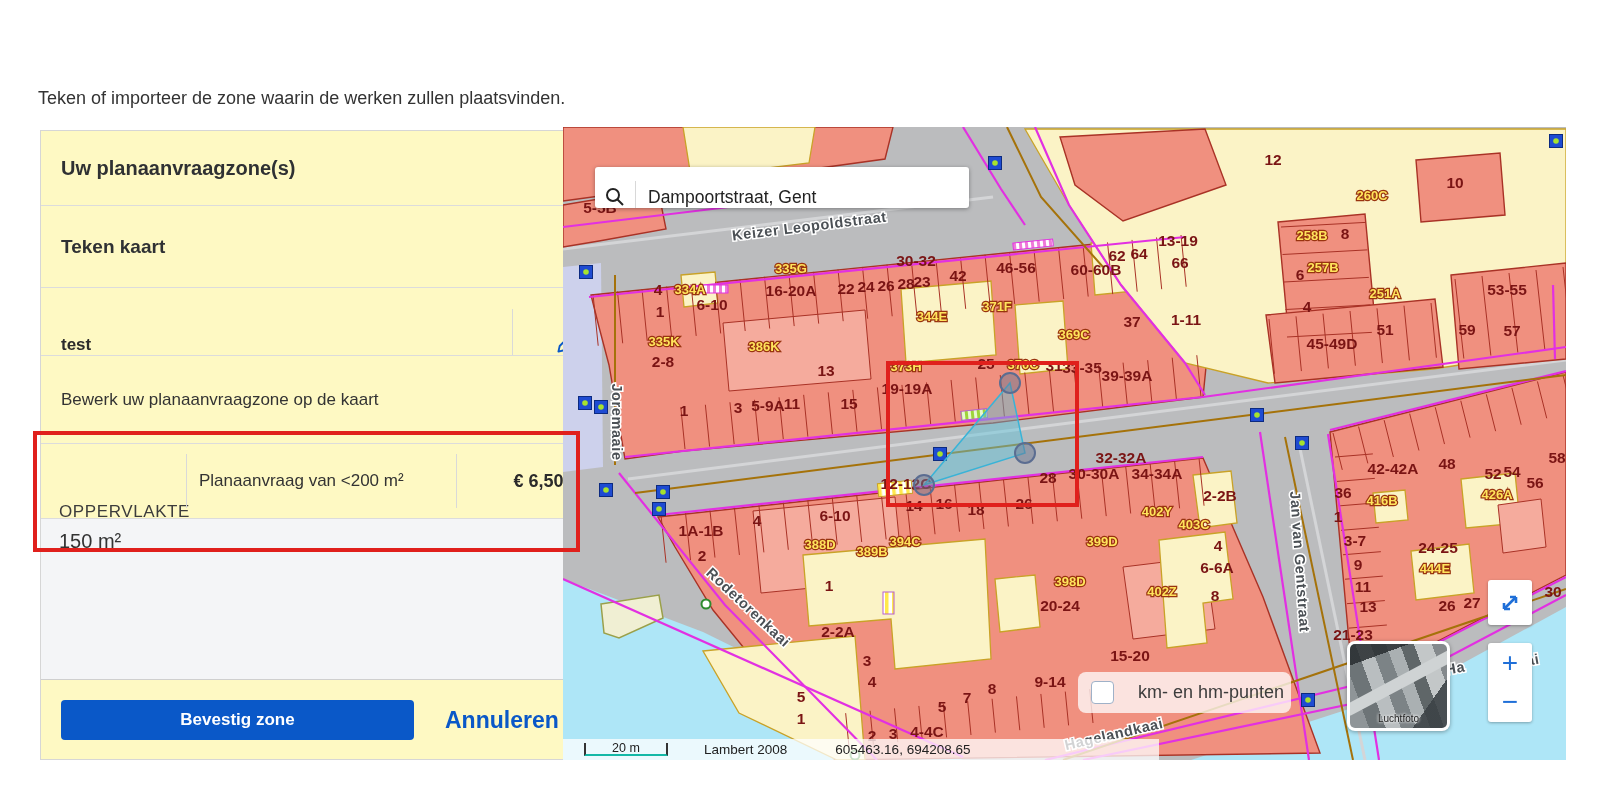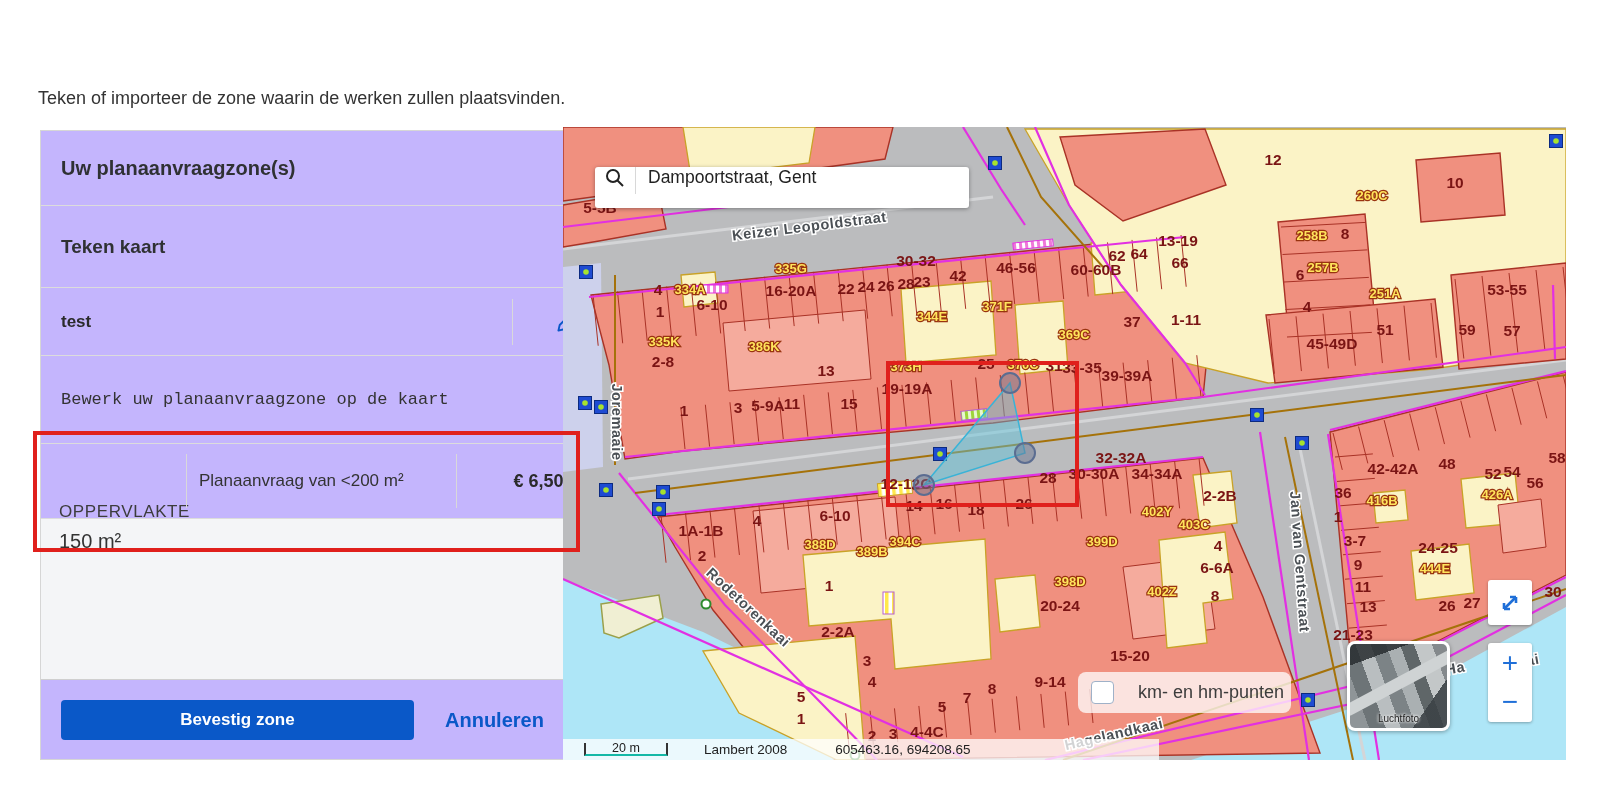--- a/index.html
+++ b/index.html
@@ -5,41 +5,41 @@
   * { box-sizing: border-box; }
   html,body { margin:0; padding:0; background:#fff; }
   body { font-family:"Liberation Sans", sans-serif; }
   .app { position:relative; width:1606px; height:787px; background:#fff; overflow:hidden; }
 
   
   .page-title { position:absolute; left:38px; top:12px; font-size:34px; font-weight:bold; color:#2b2d33; letter-spacing:-0.3px; }
   .page-subtitle { position:absolute; left:38px; top:88px; font-size:18px; color:#333; }
 
   
-  .panel { position:absolute; left:40px; top:130px; width:581px; height:630px; background:#c4b5fd; border:1px solid #d6d6d6; }
+  .panel { position:absolute; left:40px; top:130px; width:581px; height:630px; background:#fef9c3; border:1px solid #d6d6d6; }
   .prow { border-bottom:1px solid #dcdcdc; display:flex; align-items:center; }
   .prow-header { height:75px; padding:0 20px; font-size:20px; font-weight:bold; color:#2f3133; }
   .prow-section { height:82px; padding:0 20px; font-size:19px; font-weight:bold; color:#2f3133; }
-  .prow-zone { height:68px; padding:0; }
+  .prow-zone { height:68px; padding:0;align-items:flex-end; }
   .zone-name-cell { flex:1; padding:0 20px; font-size:17px; font-weight:bold; color:#2b2b2b; }
   .zone-divider { width:1px; height:46px; background:#d9d9d9; }
   .zone-edit-cell { width:107px; display:flex; align-items:center; justify-content:center; cursor:pointer; }
-  .prow-hint { height:88px; padding:0 20px; font-size:17px; color:#333;font-family:Liberation Mono, monospace; }
+  .prow-hint { height:88px; padding:0 20px; font-size:17px; color:#333; }
   .prow-area { height:75px; padding:0; align-items:stretch; }
   .area-cell1 { width:145px; padding:14px 0 0 18px; }
   .area-label { font-size:17px; font-weight:normal; letter-spacing:.6px; color:#3c3c3c;margin-top:44px; }
   .area-value { font-size:20px; color:#333; margin-top:8px;text-decoration:underline; }
   .cell-divider { width:1px; background:#d9d9d9; margin:10px 0; }
   .area-cell2 { width:269px; display:flex; align-items:center; padding-left:12px; font-size:17px; color:#333; }
   .area-cell3 { flex:1; display:flex; align-items:center; justify-content:center; font-size:18px; font-weight:bold; color:#2b2b2b; }
   .panel-gray { height:161px; background:#f4f5f7; border-bottom:1px solid #cfcfcf; }
   .prow-actions { height:80px; border-bottom:none; padding:0 20px; }
   .confirm-btn { width:353px; height:40px; background:#0a58c8; color:#fff; font-family:"Liberation Sans",sans-serif;
                  font-size:17px; font-weight:bold; border:none; border-radius:4px; cursor:pointer; }
-  .cancel-link { margin-left:31px; font-size:20px; font-weight:bold; color:#0a58c8; text-decoration:none; cursor:pointer; }
+  .cancel-link { margin-left:31px; font-size:23px; font-weight:bold; color:#0a58c8; text-decoration:none; cursor:pointer; }
 
   
   .annotation-left { position:absolute; left:33px; top:431px; width:547px; height:121px;
                      border:4px solid #e0201c; pointer-events:none; z-index:40; }
 
   
   .map-wrap { position:absolute; left:563px; top:127px; width:1003px; height:633px; overflow:hidden; }
   #map-svg { display:block; }
   text.hnum   { font-family:"Liberation Sans",sans-serif; font-size:15.5px; font-weight:bold; fill:#7a1414; text-anchor:middle; }
   text.cad    { font-family:"Liberation Sans",sans-serif; font-size:13px; font-weight:bold; fill:#ffe45c;
@@ -54,21 +54,21 @@
   .br { stroke:#a5720a; stroke-width:2; fill:none; }
   .lane { stroke:#d4d5d7; stroke-width:3; fill:none; }
   .tick { stroke:#a93226; stroke-width:1; }
   .ann { fill:none; stroke:#e0201c; stroke-width:4; }
   .zone-poly { fill:rgba(90,195,220,0.45); stroke:#39b3d7; stroke-width:1.5; }
   .vtx { fill:rgba(110,120,145,0.5); stroke:#5b6d91; stroke-width:2; }
   .gmk { fill:#fff; stroke:#2e8b2e; stroke-width:2; }
 
   
   .search-box { position:absolute; left:595px; top:167px; width:374px; height:41px; background:#fff; border-radius:3px;
-                box-shadow:0 1px 4px rgba(0,0,0,.35); display:flex; align-items:flex-start; z-index:30; }
+                box-shadow:0 1px 4px rgba(0,0,0,.35); display:flex; align-items:flex-end; z-index:30; }
   .search-icon-cell { width:40px; display:flex; align-items:center; justify-content:center; cursor:pointer; }
   .search-sep { width:1px; height:27px; background:#d8d8d8; }
   .search-input { flex:1; border:none; outline:none; font-family:"Liberation Sans",sans-serif; font-size:17.5px;
                   color:#222; padding:0 12px; background:transparent; }
 
   .attrib-strip { position:absolute; left:563px; top:739px; width:596px; height:21px; background:rgba(255,255,255,.75);
                   display:flex; align-items:center; z-index:30; font-size:13.5px; color:#222; }
   .scalebar { margin-left:21px; width:84px; height:13px; border-left:2px solid #333; border-right:2px solid #333;
               border-bottom:2px solid #14b8a6; text-align:center; font-size:12.5px; line-height:11px; color:#222; }
   .attrib-proj { margin-left:36px; }

